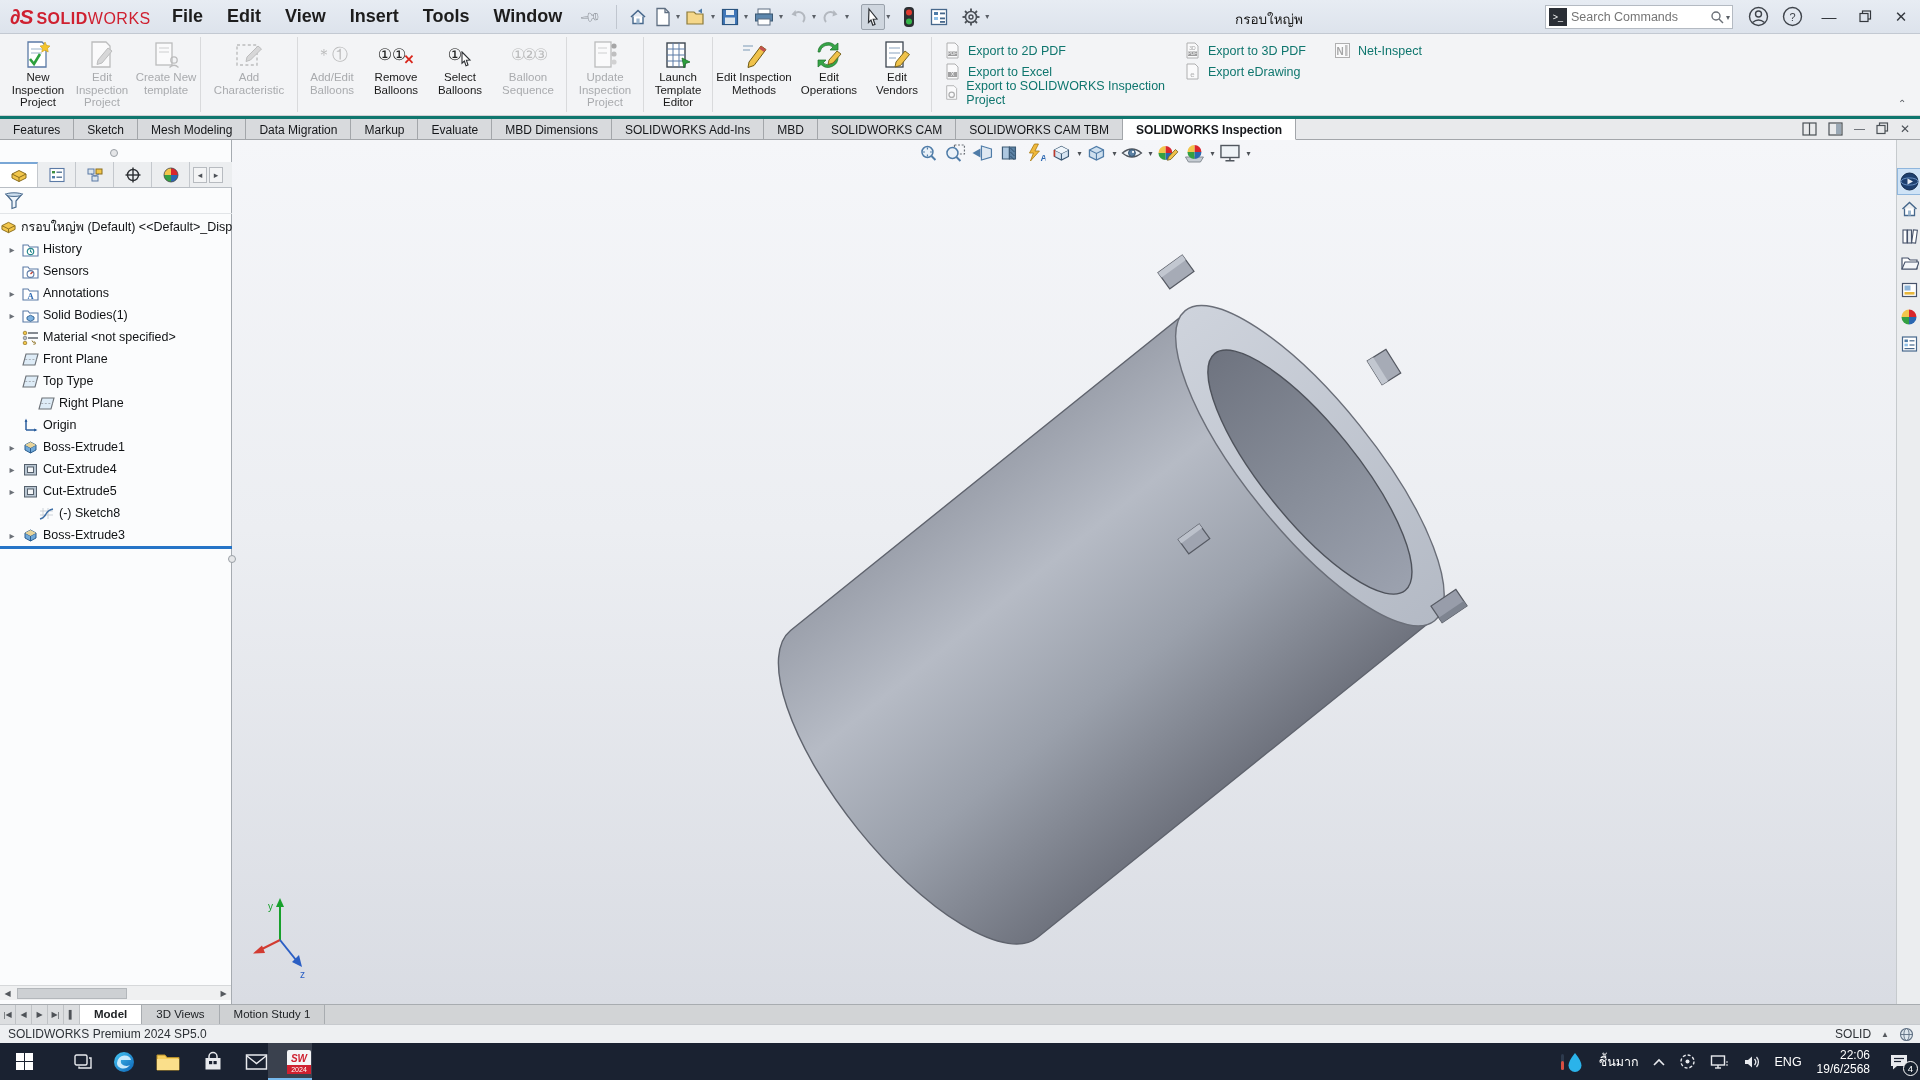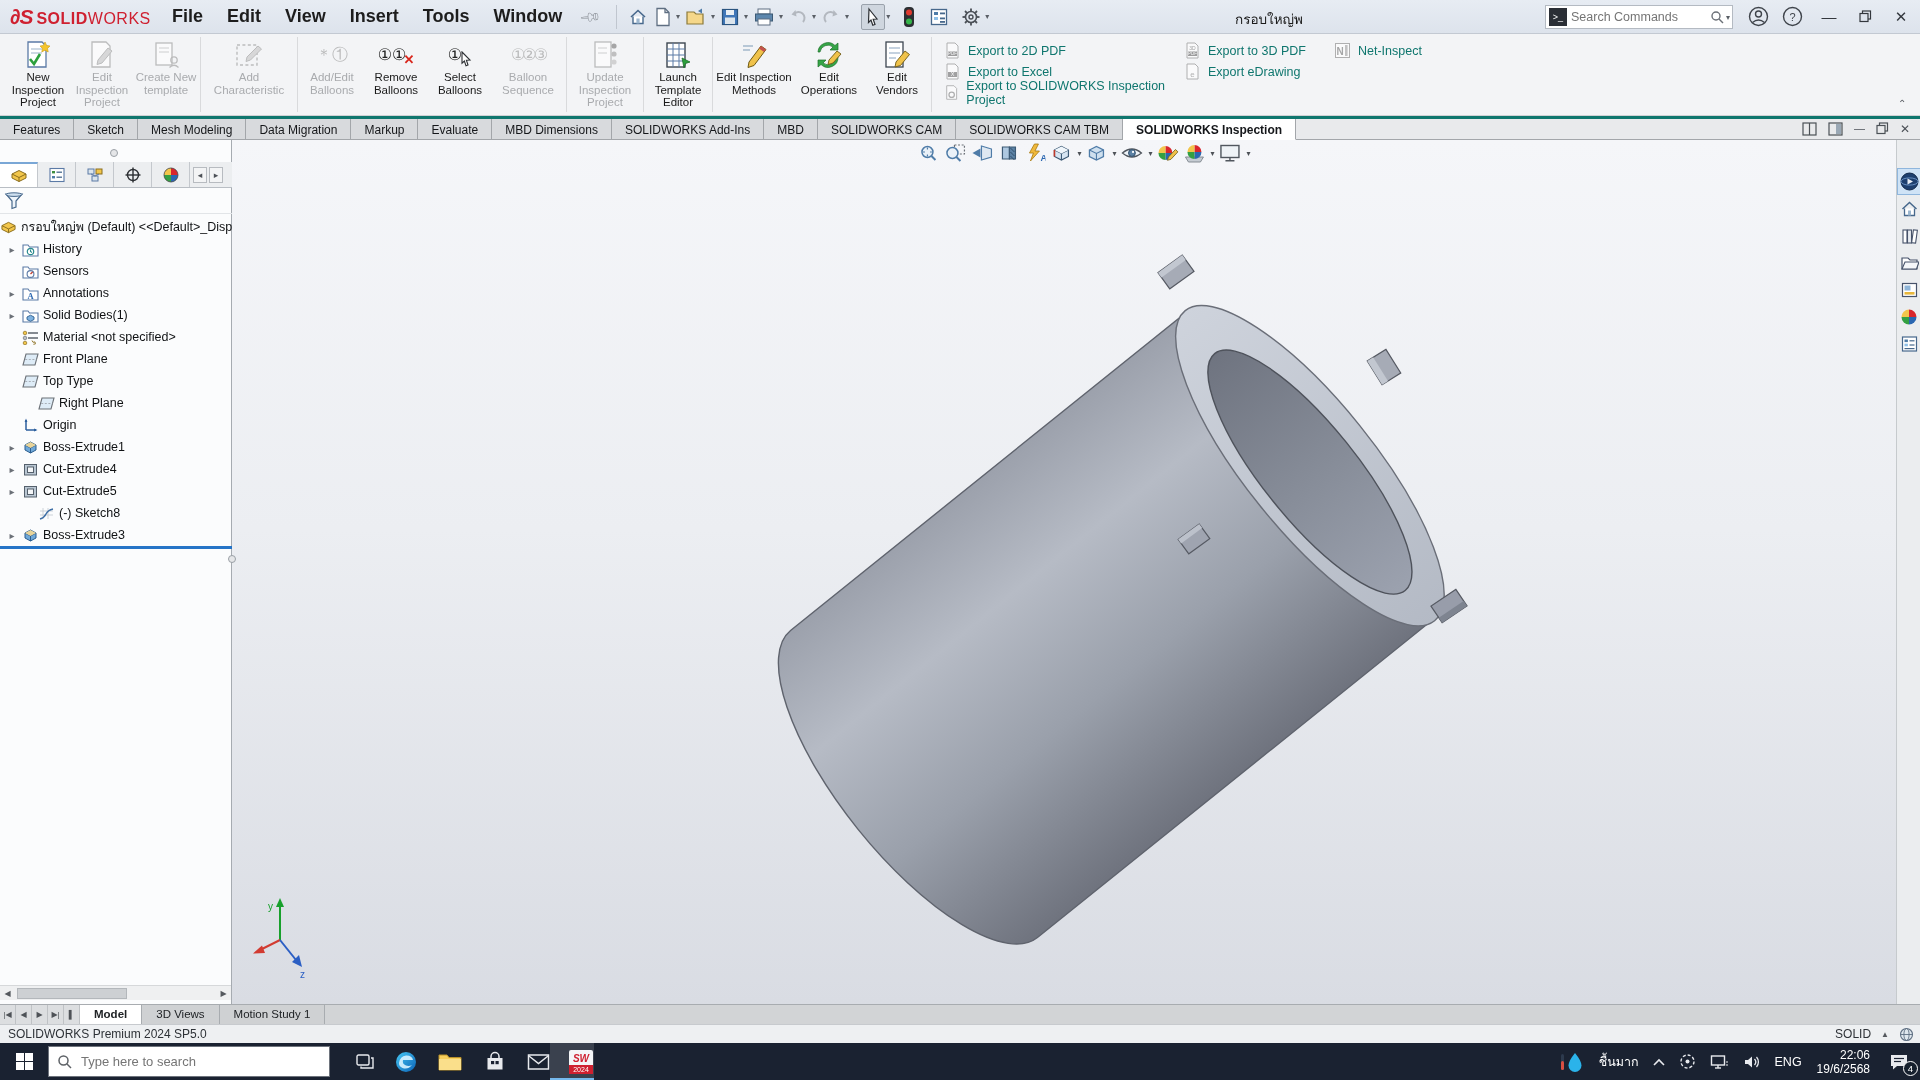--- a/index.html
+++ b/index.html
@@ -962,27 +962,20 @@
 
 <div class="abs taskbar">
   <div class="startbtn">
     <svg width="17" height="17" viewBox="0 0 17 17">
         <rect x="0" y="0" width="8" height="8" fill="#fff"></rect>
         <rect x="9" y="0" width="8" height="8" fill="#fff"></rect>
         <rect x="0" y="9" width="8" height="8" fill="#fff"></rect>
         <rect x="9" y="9" width="8" height="8" fill="#fff"></rect>
       </svg>
   </div>
-  <div class="tsearch">
-    <svg width="16" height="16" viewBox="0 0 16 16" style="margin:0 8px">
-        <circle cx="6.5" cy="6.5" r="4.5" fill="none" stroke="#5d6166" stroke-width="1.5"></circle>
-        <line x1="10" y1="10" x2="14" y2="14" stroke="#5d6166" stroke-width="1.5"></line>
-      </svg>
-    <input placeholder="Type here to search" style="">
-  </div>
   <div class="tkicon">
     <svg width="18" height="16" viewBox="0 0 18 16">
         <rect x="1" y="1" width="12" height="10" rx="1.5" fill="none" stroke="#e8eaee" stroke-width="1.4"></rect>
         <path d="M15 4 L17 4 L17 14 L5 14 L5 12.5" fill="none" stroke="#e8eaee" stroke-width="1.4"></path>
       </svg>
   </div>
   <div class="tkicon">
     <svg width="24" height="24" viewBox="0 0 24 24">
         <defs>
           <linearGradient id="eg" x1="0" y1="0" x2="1" y2="1">

